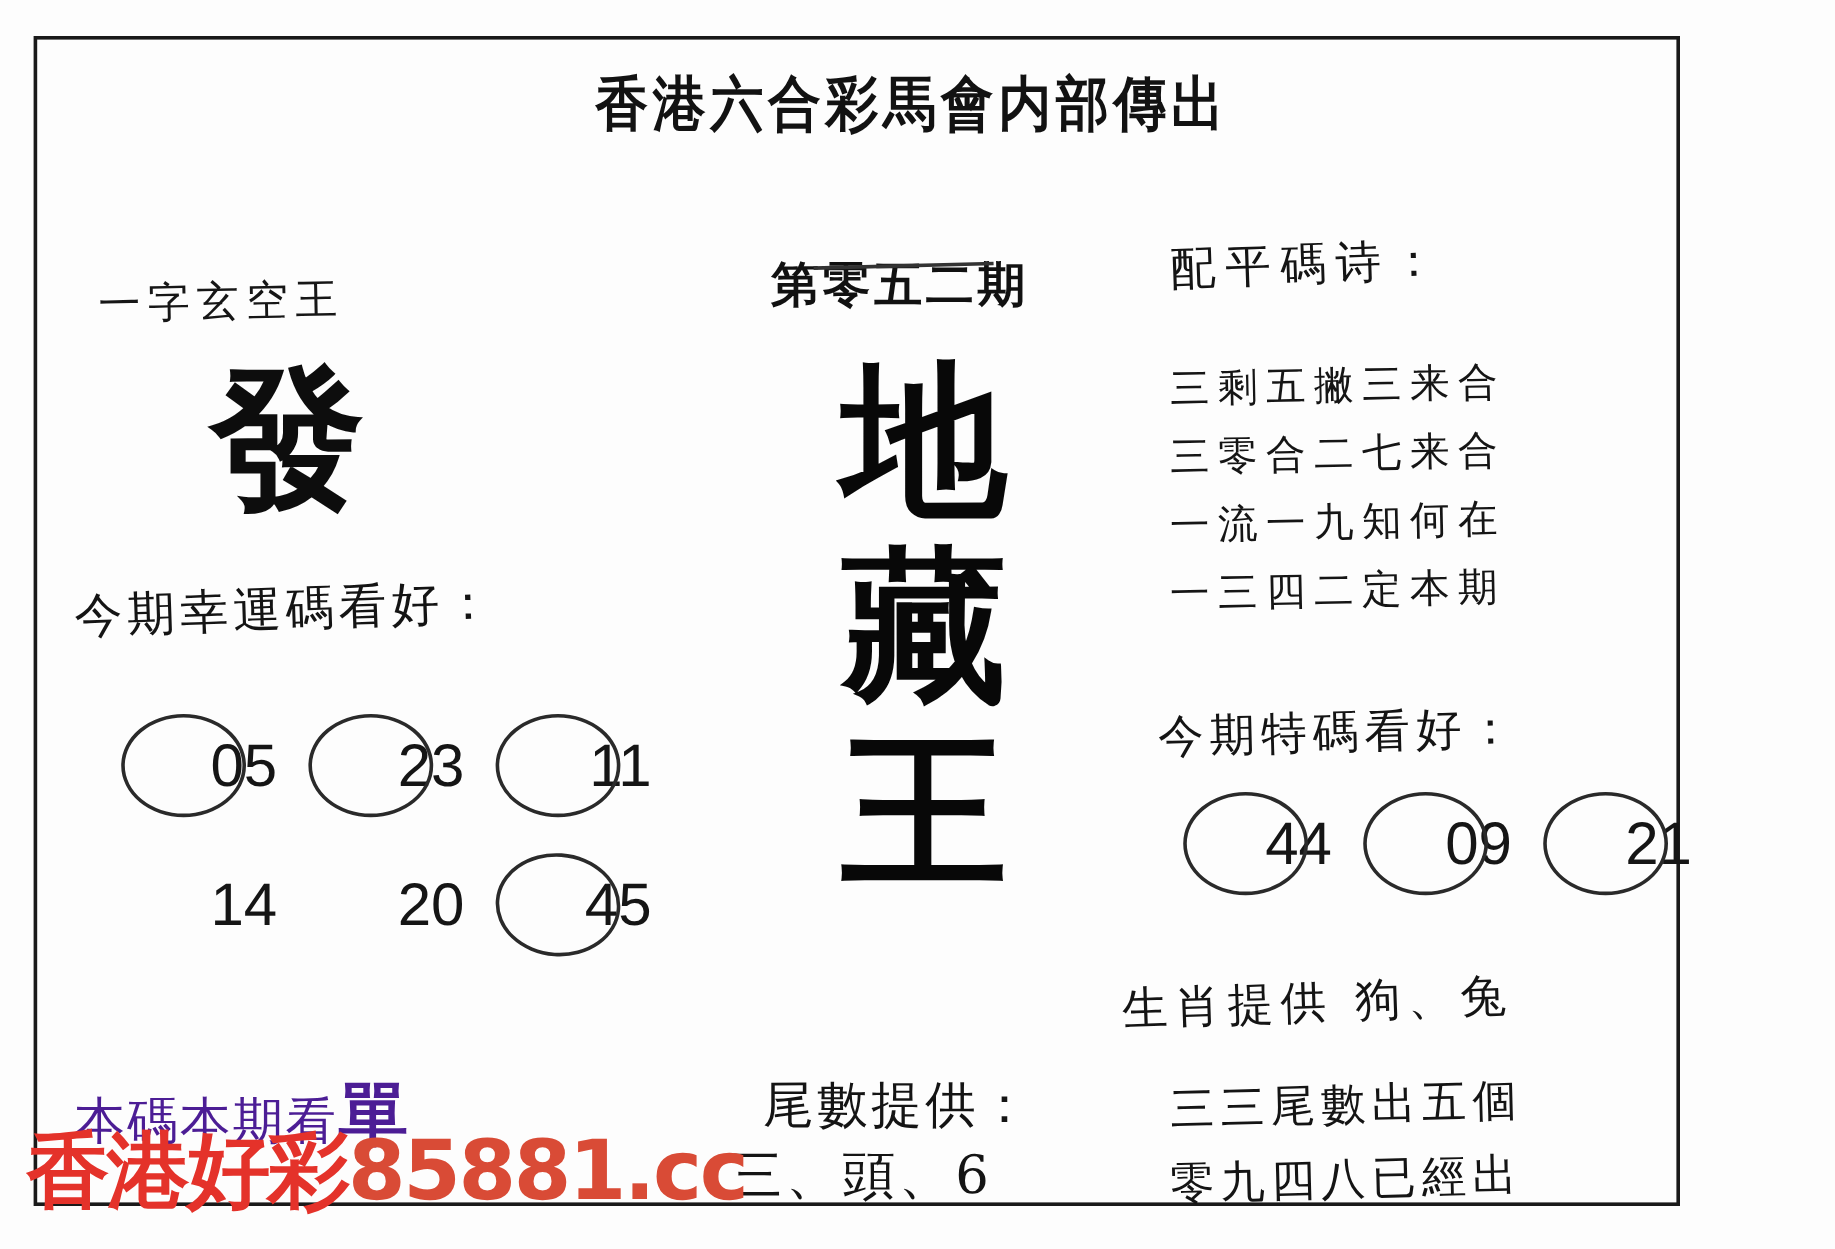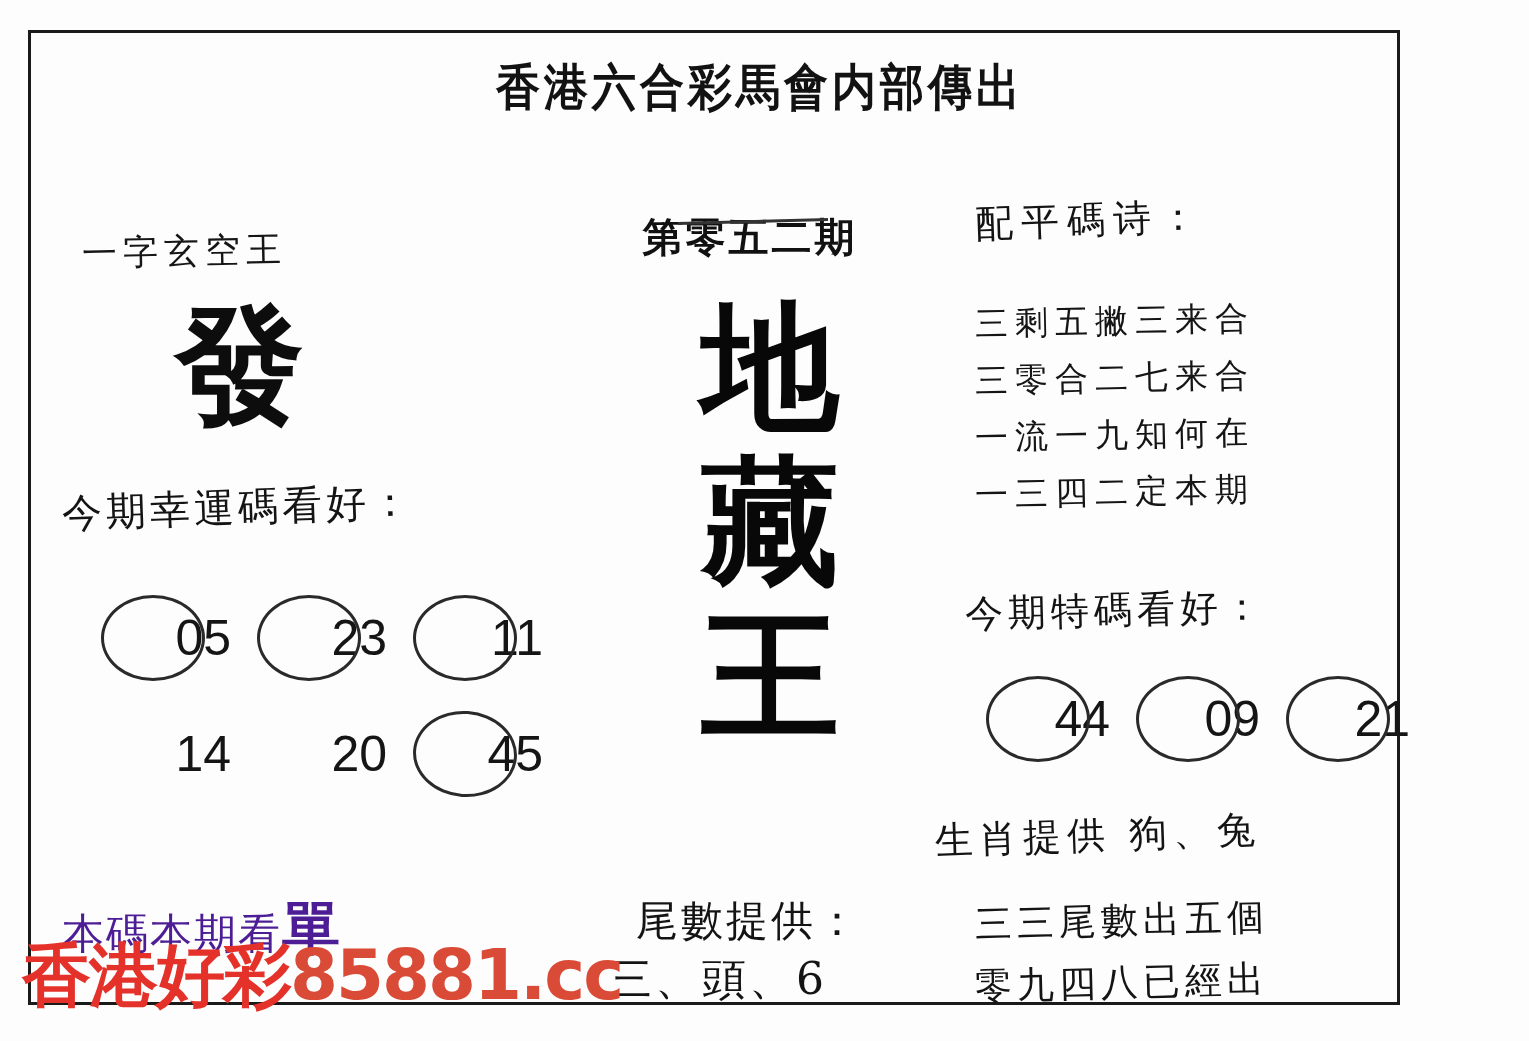--- a/index.html
+++ b/index.html
@@ -220,21 +220,21 @@
     top: 585px;
     font-size: 38px;
     font-family: "DejaVu Serif", serif;
     letter-spacing: 5px;
     transform: rotate(-1.5deg);
     color: #141414;
   }
   .right-nums {
     position: absolute;
     left: 960px;
-    top: 676px;
+    top: 660px;
     display: flex;
   }
   .right-nums .num-cell { width: 150px; }
 
   .zodiac-line {
     position: absolute;
     left: 935px;
     top: 810px;
     font-size: 38px;
     font-family: "DejaVu Serif", serif;

